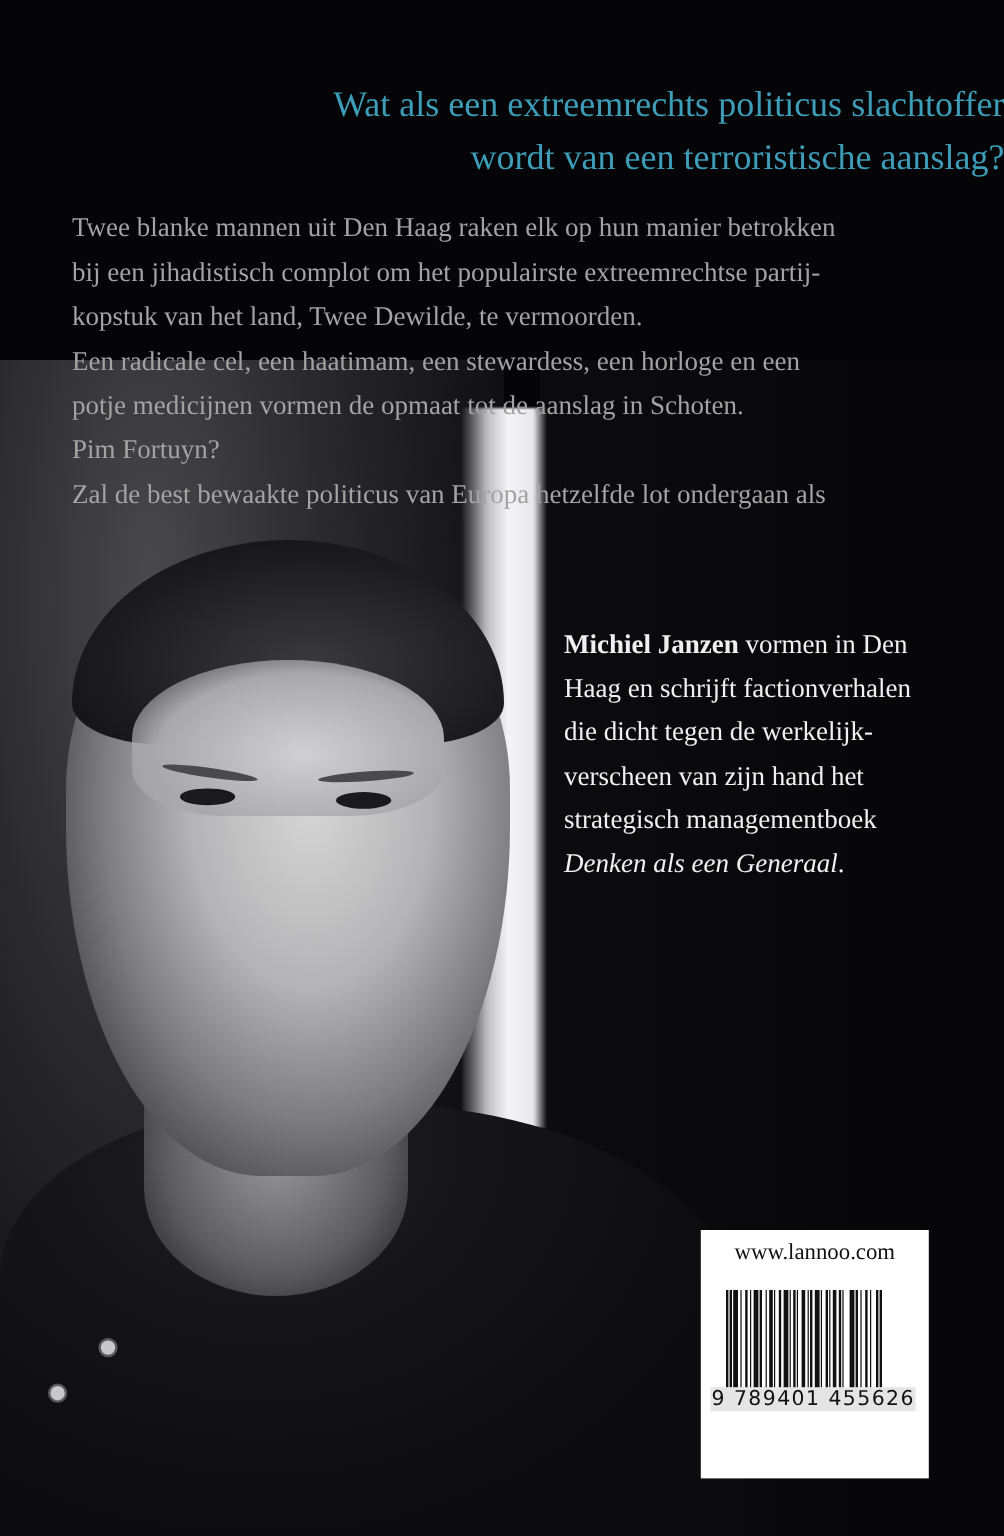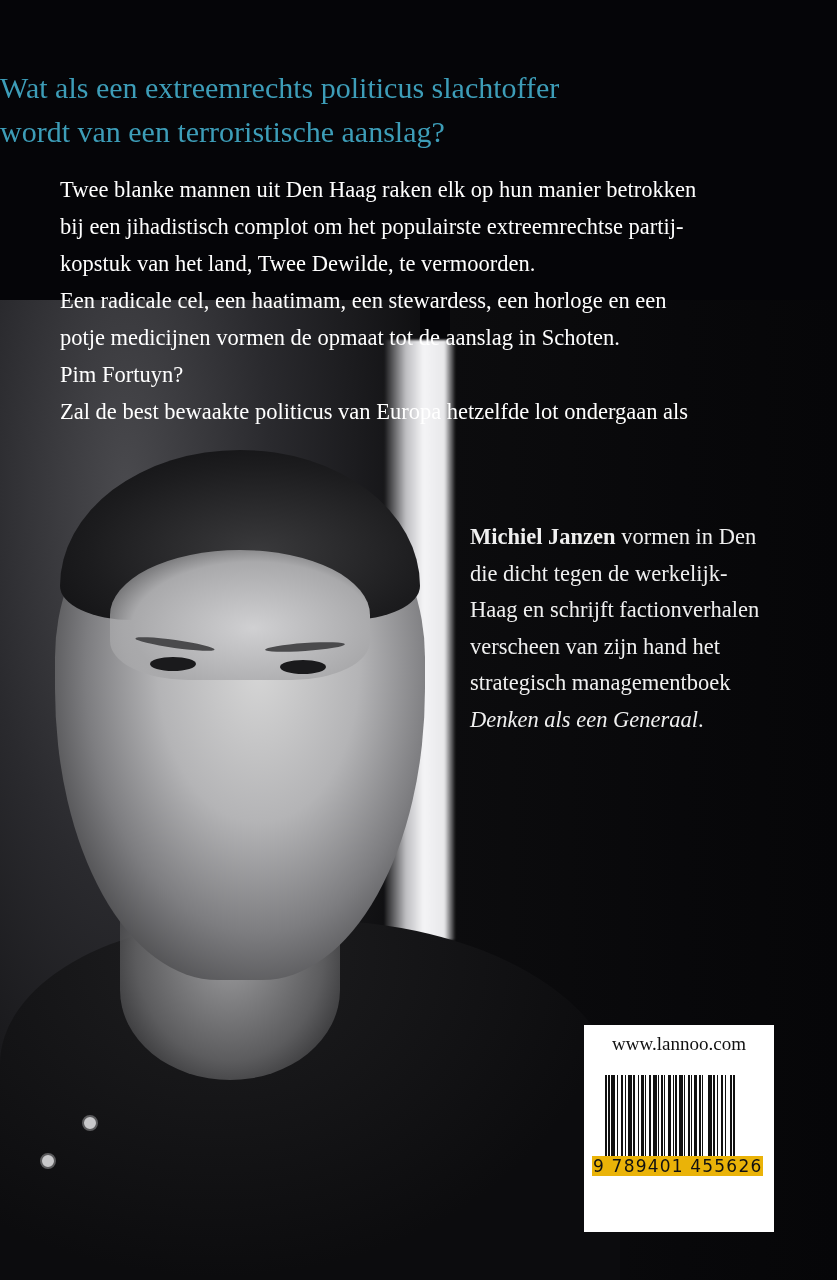--- a/index.html
+++ b/index.html
@@ -27,35 +27,35 @@
   .brow { position:absolute; height:8px; border-radius:50%; background:#4a4a4c; }
   .brow.l { left:135px; top:340px; width:80px; transform:rotate(8deg); }
   .brow.r { left:265px; top:343px; width:80px; transform:rotate(-4deg); }
   .shirt { position:absolute; left:0; top:620px; width:620px; height:360px;
     background: radial-gradient(ellipse at 35% 10%, #1e1e20 0%, #0c0c0e 70%); border-radius:40% 50% 0 0; }
   .neck { position:absolute; left:120px; top:600px; width:220px; height:180px; border-radius:0 0 50% 50%;
     background: radial-gradient(ellipse at 50% 30%, #9c9c9e 0%, #5c5c5e 60%, rgba(20,20,22,0) 100%); }
   .button { position:absolute; width:12px; height:12px; border-radius:50%; background:#c8c8ca; border:2px solid #5a5a5c; }
 
   
-  .headline { position:absolute; left:0; top:66px; width:837px; text-align:left; color:#3d9db8;
+  .headline { position:absolute; left:0; top:66px; width:837px; text-align:right; color:#3d9db8;
     font-size:30px; line-height:44px; font-weight:normal; }
-  .blurb { position:absolute; left:60px; top:171px; width:720px; color:#ffffff; font-size:22.5px; line-height:37px; }
+  .blurb { position:absolute; left:60px; top:171px; width:720px; color:#a3a3a3; font-size:22.5px; line-height:37px; }
   .blurb p { margin:0; }
   .bio { position:absolute; left:470px; top:519px; width:320px; color:#f0f0f0; font-size:22.5px; line-height:36.5px; }
   .bio b { font-weight:bold; }
   .bio i { font-style:italic; }
 
   
   .barcode-box { position:absolute; left:584px; top:1025px; width:190px; height:207px; background:#fff; }
   .url { position:absolute; left:0; top:8px; width:190px; text-align:center; font-size:19px; color:#111; }
   .bars { position:absolute; left:21px; top:50px; width:150px; height:98px; display:flex; align-items:flex-start; }
   .bars span { display:block; height:92px; background:#111; }
   .isbn { position:absolute; left:8px; top:131px; width:180px; font-family:"DejaVu Sans",sans-serif; font-size:17px; color:#111; letter-spacing:1.2px; background:transparent; }
-  .isbn span { background:#eab308; padding:0 1px;text-align:right; }
+  .isbn span { background:#e5e5e5; padding:0 1px;text-align:right; }
 </style>
 </head>
 <body>
 
 <div class="cover">
 
   <div class="photo">
     <div class="bg-left"></div>
     <div class="bg-right"></div>
     <div class="light-strip"></div>
@@ -83,22 +83,22 @@
     <p>bij een jihadistisch complot om het populairste extreemrechtse partij-</p>
     <p>kopstuk van het land, Twee Dewilde, te vermoorden.</p>
     <p>Een radicale cel, een haatimam, een stewardess, een horloge en een</p>
     <p>potje medicijnen vormen de opmaat tot de aanslag in Schoten.</p>
     <p>Pim Fortuyn?</p>
     <p>Zal de best bewaakte politicus van Europa hetzelfde lot ondergaan als</p>
   </div>
 
   <div class="bio">
     <div><b>Michiel Janzen</b><span> vormen in Den</span></div>
+    <div>Haag en schrijft factionverhalen</div>
     <div>die dicht tegen de werkelijk-</div>
-    <div>Haag en schrijft factionverhalen</div>
     <div>verscheen van zijn hand het</div>
     <div>strategisch managementboek</div>
     <div><i>Denken als een Generaal</i><span>.</span></div>
   </div>
 
   <div class="barcode-box">
     <div class="url">www.lannoo.com</div>
     <div class="bars">
       <span style="width:2px;margin-right:1px"></span>
         <span style="width:2px;margin-right:1px"></span>

